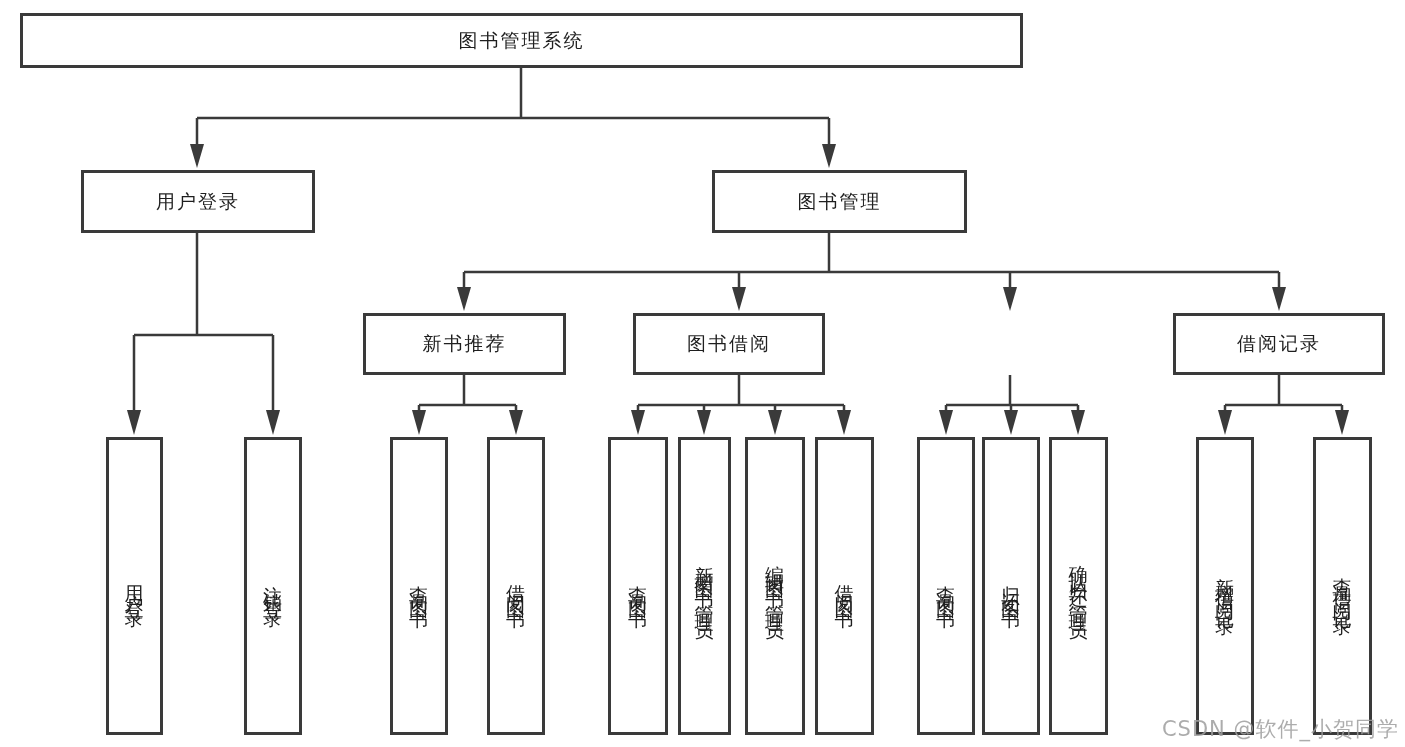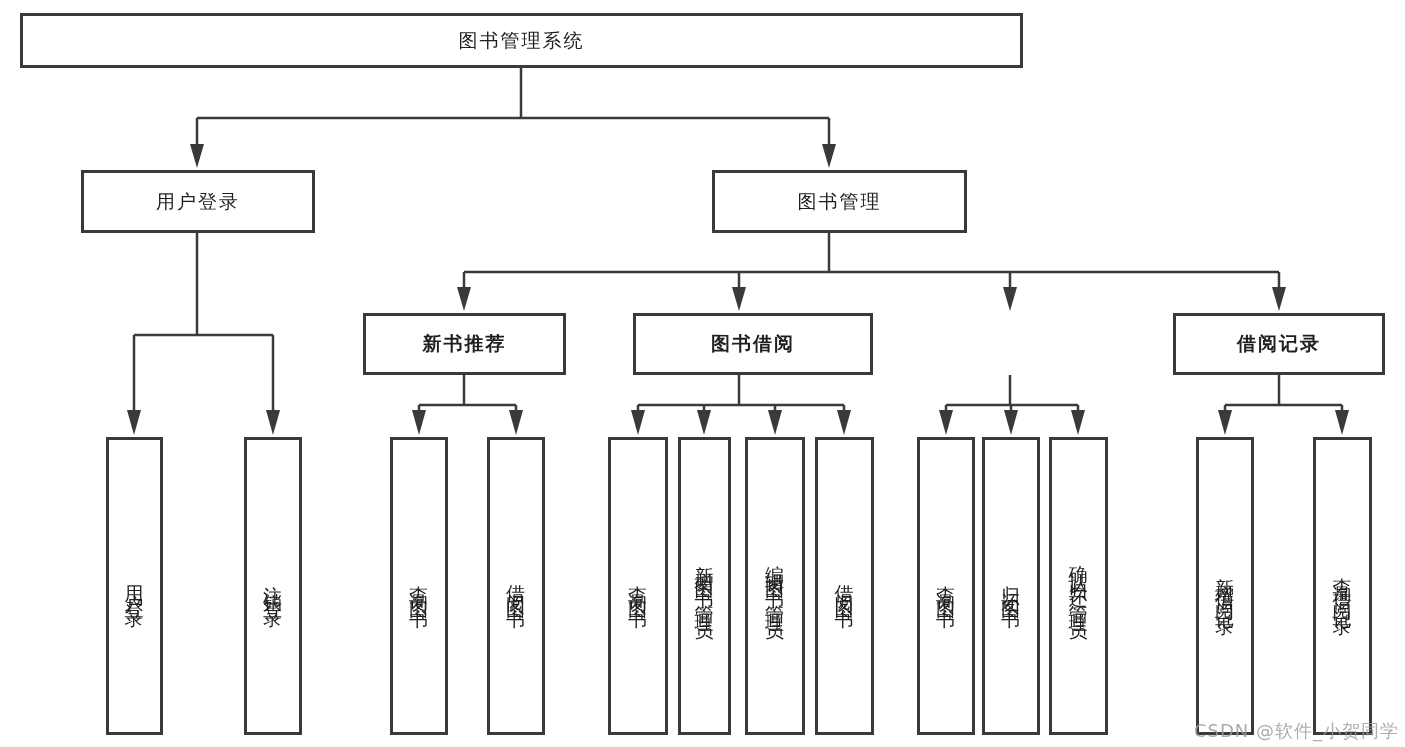--- a/index.html
+++ b/index.html
@@ -31,38 +31,38 @@
     display: flex;
     align-items: center;
     justify-content: center;
     font-size: 19px;
     letter-spacing: 2px;
     color: #1f1f1f;
     white-space: nowrap;
   }
   .lvl1 { left: 20px;  top: 13px;  width: 1003px; height: 55px; }
   .lvl2 { top: 170px; height: 63px; }
-  .lvl3 { top: 313px; height: 62px; font-weight: bold; }
+  .lvl3 { top: 313px; height: 62px; }
   .leaf {
     top: 437px;
     height: 298px;
     border-width: 3px;
   }
   .leaf .vtext {
     writing-mode: vertical-rl;
     line-height: 1;
     letter-spacing: 8px;
     font-size: 19px;
     display: block;
   }
   .watermark {
     position: absolute;
     right: 6px;
     bottom: 4px;
-    font-size: 18px;
+    font-size: 21px;
     letter-spacing: 1px;
     color: #9e9e9e;
     opacity: 0.85;
     white-space: nowrap;
     margin-left: 44px;
   }
 </style>
 </head>
 <body>
 
@@ -100,21 +100,21 @@
       <polygon points="1335,410 1349,410 1342,435"></polygon>
     </g>
   </svg>
 
   <div class="box lvl1">图书管理系统</div>
 
   <div class="box lvl2" style="left:81px;width:234px">用户登录</div>
   <div class="box lvl2" style="left:712px;width:255px">图书管理</div>
 
   <div class="box lvl3" style="left:363px;width:203px">新书推荐</div>
-  <div class="box lvl3" style="left:633px;width:240px">图书借阅</div>
+  <div class="box lvl3" style="left:633px;width:192px">图书借阅</div>
   <div class="box lvl3" style="left:1173px;width:212px">借阅记录</div>
 
   <div class="box leaf" style="left:106px;width:57px">
     <span class="vtext">用户登录</span>
   </div>
   <div class="box leaf" style="left:244px;width:58px">
     <span class="vtext">注销登录</span>
   </div>
 
   <div class="box leaf" style="left:390px;width:58px">

